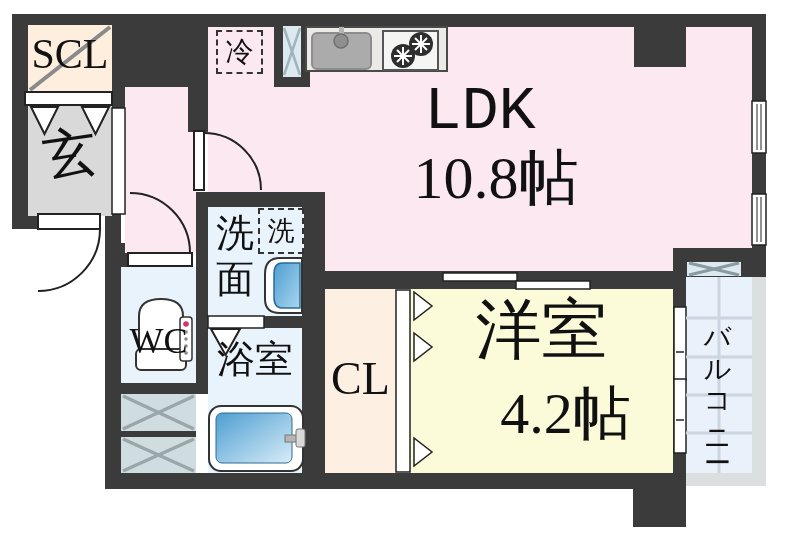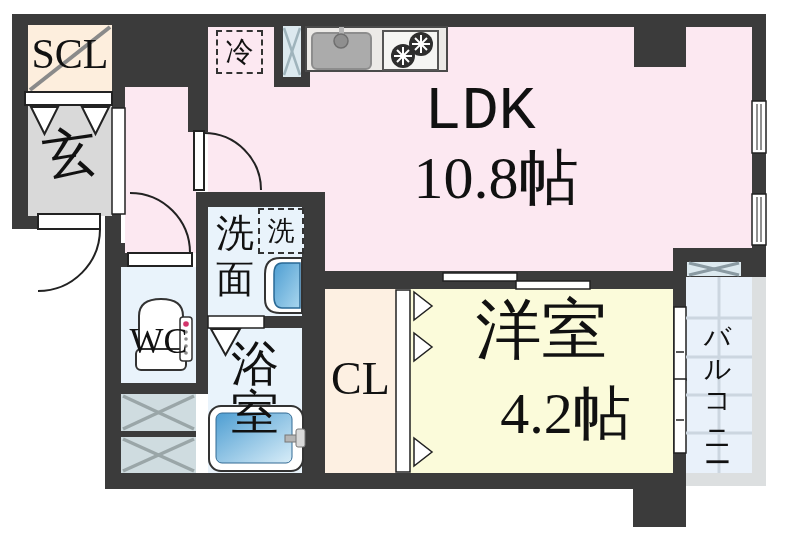--- a/index.html
+++ b/index.html
@@ -193,21 +193,21 @@
   </div>
   <div class="dashedbox" style="left:258px;top:208px;width:46px;height:46px;font-size:27px;background:#e9f3fb;">
     <span>洗</span>
   </div>
 
   <div class="rlabel" style="left:28px;top:33px;width:84px;font-size:42px;">SCL</div>
   <div class="rlabel" style="left:40px;top:127px;width:60px;font-size:54px;transform:rotate(-8deg);">玄</div>
   <div class="rlabel" style="left:121px;top:278px;width:75px;font-size:36px;margin-top:45px;">WC</div>
   <div class="rlabel" style="left:212px;top:214px;width:46px;font-size:38px;">洗</div>
   <div class="rlabel" style="left:212px;top:260px;width:46px;font-size:38px;">面</div>
-  <div class="rlabel" style="left:208px;top:340px;width:94px;font-size:48px;">浴室</div>
+  <div class="rlabel" style="left:208px;top:340px;width:94px;font-size:38px;">浴室</div>
   <div class="rlabel" style="left:330px;top:80px;width:300px;font-size:62px;font-family:Liberation Mono, monospace;">LDK</div>
   <div class="rlabel" style="left:336px;top:148px;width:320px;font-size:60px;">10.8帖</div>
   <div class="rlabel" style="left:325px;top:356px;width:71px;font-size:46px;">CL</div>
   <div class="rlabel" style="left:410px;top:296px;width:263px;font-size:66px;">洋室</div>
   <div class="rlabel" style="left:410px;top:384px;width:263px;font-size:58px;padding-left:24px;">4.2帖</div>
   <div class="rlabel" style="left:703px;top:290px;height:180px;font-size:27px;writing-mode:vertical-rl;letter-spacing:5px;">バルコニー</div>
 
 </div>
 
 </body></html>

